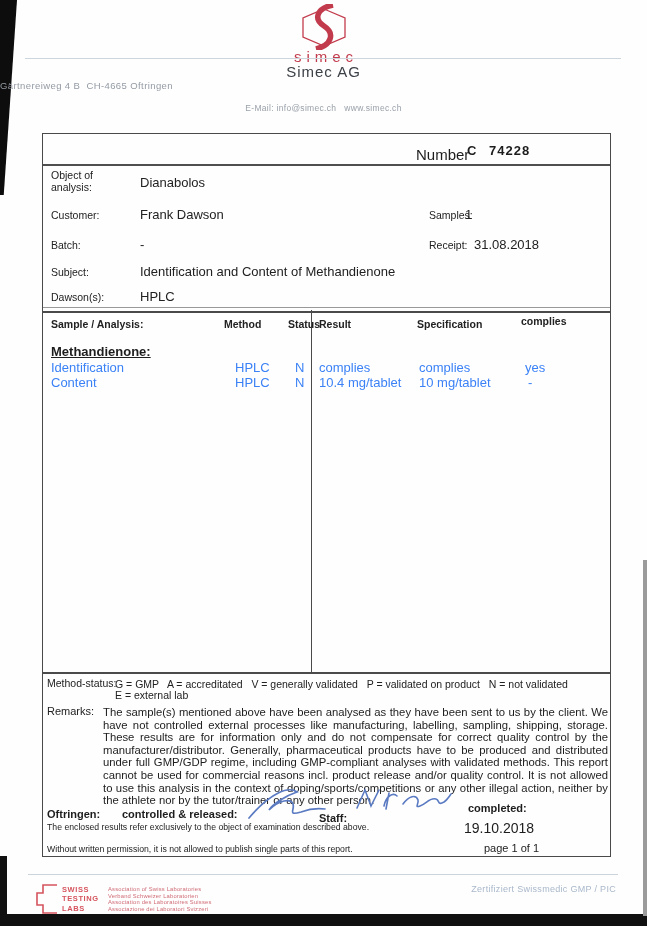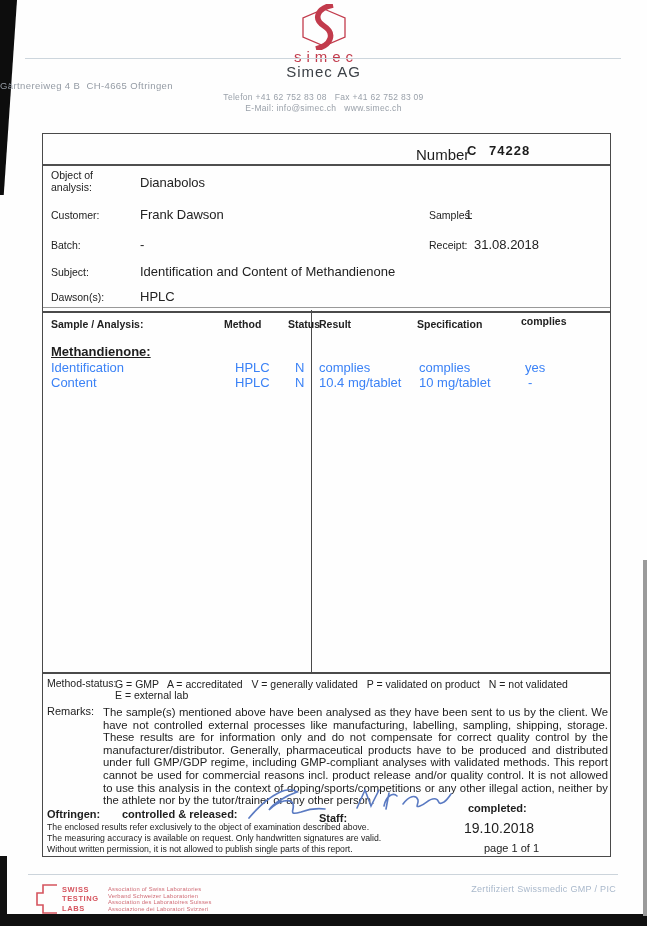--- a/index.html
+++ b/index.html
@@ -72,21 +72,20 @@
   <div class="abs brand">
     <svg width="56" height="46" viewBox="0 0 56 46">
       <polygon points="28,5 49,14 49,33 28,42 7,33 7,14" fill="none" stroke="#c23b4c" stroke-width="1.3"></polygon>
       <path d="M37 1 C 21 4, 17 15, 28 22 C 39 29, 36 41, 20 45" fill="none" stroke="#c23b4c" stroke-width="5.5"></path>
     </svg>
     <div class="logo-word">simec</div>
   </div>
   <div class="abs top-line"></div>
   <div class="abs company">Simec AG</div>
   <div class="abs addr1 pre">Gärtnereiweg 4 B  CH-4665 Oftringen</div>
-  <div class="abs addr2 pre">Telefon +41 62 752 83 08   Fax +41 62 752 83 09</div>
   <div class="abs addr3 pre">E-Mail: info@simec.ch   www.simec.ch</div>
 
   <div class="abs box">
 
     <div class="abs num-label">Number</div>
     <div class="abs num-series">C</div>
     <div class="abs num-value">74228</div>
     <div class="abs title-rule"></div>
 
     <div class="abs flabel pre-line" style="left:8px;top:36px;">Object of
@@ -154,21 +153,20 @@
       <path d="M6 32 C 28 6, 46 0, 54 6 C 42 10, 30 18, 26 24 C 36 14, 48 12, 50 18 C 52 24, 44 30, 58 26 C 66 23, 74 22, 82 23" fill="none" stroke="#5a7ac2" stroke-width="1.7" stroke-linecap="round"></path>
     </svg>
     <div class="abs sig-label" style="left:276px;top:678px;">Staff:</div>
     <svg class="abs" style="left:310px;top:650px;" width="110" height="32" viewBox="0 0 110 32">
       <path d="M4 24 L 12 6 L 18 22 L 26 6 M 31 22 c 2 -10 9 -14 13 -10 M 36 9 l -3 16 M 50 20 c 6 -8 13 -10 15 -4 c 1 4 -4 8 2 6 c 6 -2 10 -9 16 -7 c 4 1 1 7 8 3 c 3 -2 5 -5 7 -8" fill="none" stroke="#5a7ac2" stroke-width="1.6" stroke-linecap="round"></path>
     </svg>
     <div class="abs sig-label" style="left:425px;top:668px;">completed:</div>
     <div class="abs completed-date" style="left:421px;top:686px;">19.10.2018</div>
 
     <div class="abs fine" style="left:4px;top:688px;">The enclosed results refer exclusively to the object of examination described above.</div>
-    <div class="abs fine" style="left:4px;top:699px;">The measuring accuracy is available on request. Only handwritten signatures are valid.</div>
     <div class="abs fine" style="left:4px;top:710px;">Without written permission, it is not allowed to publish single parts of this report.</div>
     <div class="abs page-label" style="left:441px;top:708px;">page 1 of 1</div>
   </div>
 
   <div class="abs footer-line"></div>
   <svg class="abs" style="left:36px;top:884px;" width="22" height="30" viewBox="0 0 22 30">
     <path d="M21 1 H7 V9 H1 V21 H7 V29 H21" fill="none" stroke="#d5545e" stroke-width="1.6"></path>
   </svg>
   <div class="abs stl-text">
     <div>SWISS</div>

